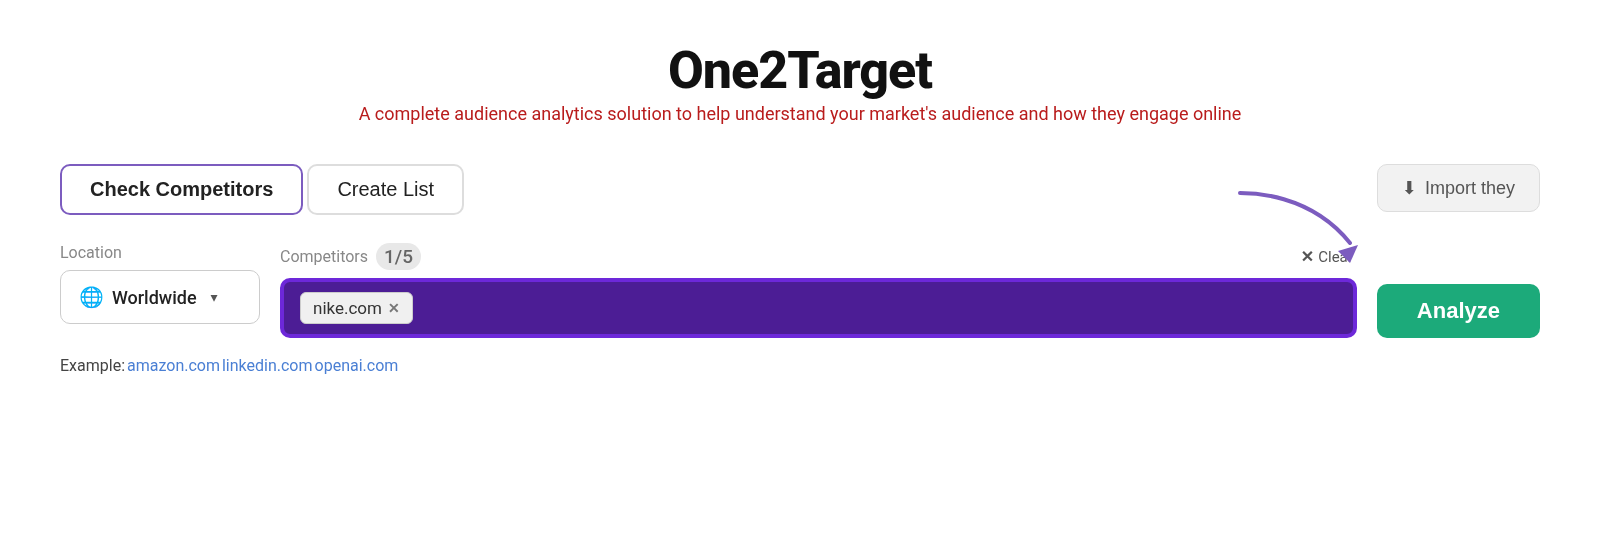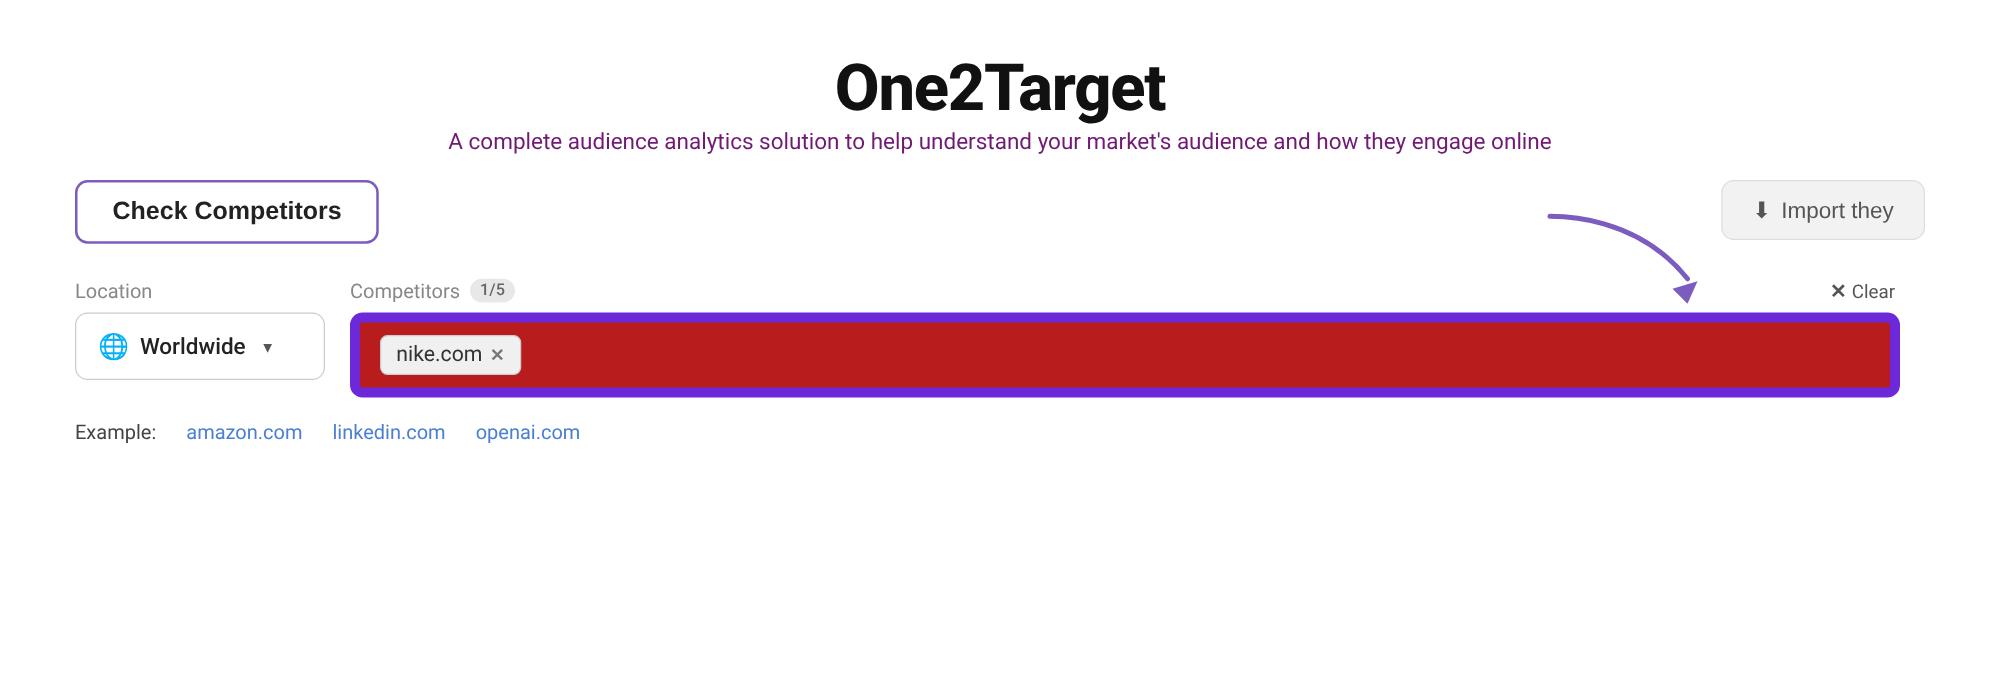--- a/index.html
+++ b/index.html
@@ -22,22 +22,22 @@
     .page-title {
       font-size: 52px;
       font-weight: 800;
       color: #111111;
       margin-bottom: 2px;
       letter-spacing: -1px;
     }
 
     .page-subtitle {
       font-size: 18px;
-      color: #701a75;
-      margin-bottom: 20px;
+      color: #b91c1c;
+      margin-bottom: 40px;
       text-align: center;
     }
 
     .main-container {
       width: 100%;
       max-width: 1480px;
     }
 
     .tabs-row {
       display: flex;
@@ -106,21 +106,21 @@
       color: #888888;
       font-weight: 400;
       display: flex;
       align-items: center;
       gap: 8px;
     }
 
     .badge {
       background: #e8e8e8;
       color: #666666;
-      font-size: 13px;
+      font-size: 19px;
       padding: 2px 8px;
       border-radius: 20px;
       font-weight: 500;
     }
 
     .clear-btn {
       font-size: 15px;
       color: #555555;
       cursor: pointer;
       display: flex;
@@ -164,23 +164,23 @@
     .chevron-icon {
       font-size: 14px;
       color: #555555;
       margin-left: 6px;
     }
 
     .competitors-input-wrapper {
       display: flex;
       align-items: center;
       padding: 10px 16px;
-      border: 8px solid #6d28d9;
-      border-radius: 10px;
-      background: #b91c1c;
+      border: 4px solid #6d28d9;
+      border-radius: 10px;
+      background: #4c1d95;
       min-height: 56px;
       gap: 8px;
     }
 
     .tag {
       display: flex;
       align-items: center;
       gap: 6px;
       background: #f0f0f0;
       border: 1px solid #cccccc;
@@ -221,21 +221,21 @@
       cursor: pointer;
       white-space: nowrap;
       min-width: 160px;
       align-self: flex-end;
       margin-bottom: 0;
     }
 
     .examples-row {
       display: flex;
       align-items: flex-end;
-      gap: 24px;
+      gap: 2px;
       margin-top: 18px;
       font-size: 16px;
       color: #444444;
     }
 
     .example-link {
       color: #4a7fd4;
       cursor: pointer;
       font-size: 16px;
       text-decoration: none;
@@ -280,20 +280,21 @@
 <body>
 
 <h1 class="page-title">One2Target</h1>
 <p class="page-subtitle">A complete audience analytics solution to help understand your market's audience and how they engage online</p>
 
 <div class="main-container">
 
   <div class="tabs-row">
     <div class="tabs-left">
       <button class="tab active">Check Competitors</button>
+      <button class="tab">Create List</button>
     </div>
     <button class="import-btn">
       <span class="import-icon">⬇</span>
       <span>Import they</span>
     </button>
   </div>
 
   <div class="form-row">
     <div class="inputs-row">
 
@@ -327,20 +328,21 @@
       </div>
 
       <div class="analyze-col">
 
         <div class="arrow-container">
           <svg width="140" height="80" viewBox="0 0 140 80" fill="none" xmlns="http://www.w3.org/2000/svg">
             <path d="M10 10 C 20 10, 80 10, 120 60" stroke="#7c5cbf" stroke-width="4" fill="none" stroke-linecap="round"></path>
             <polygon points="108,68 128,62 120,80" fill="#7c5cbf"></polygon>
           </svg>
         </div>
+        <button class="analyze-btn">Analyze</button>
       </div>
 
     </div>
   </div>
 
   <div class="examples-row">
     <span>Example:</span>
     <a class="example-link">amazon.com</a>
     <a class="example-link">linkedin.com</a>
     <a class="example-link">openai.com</a>

